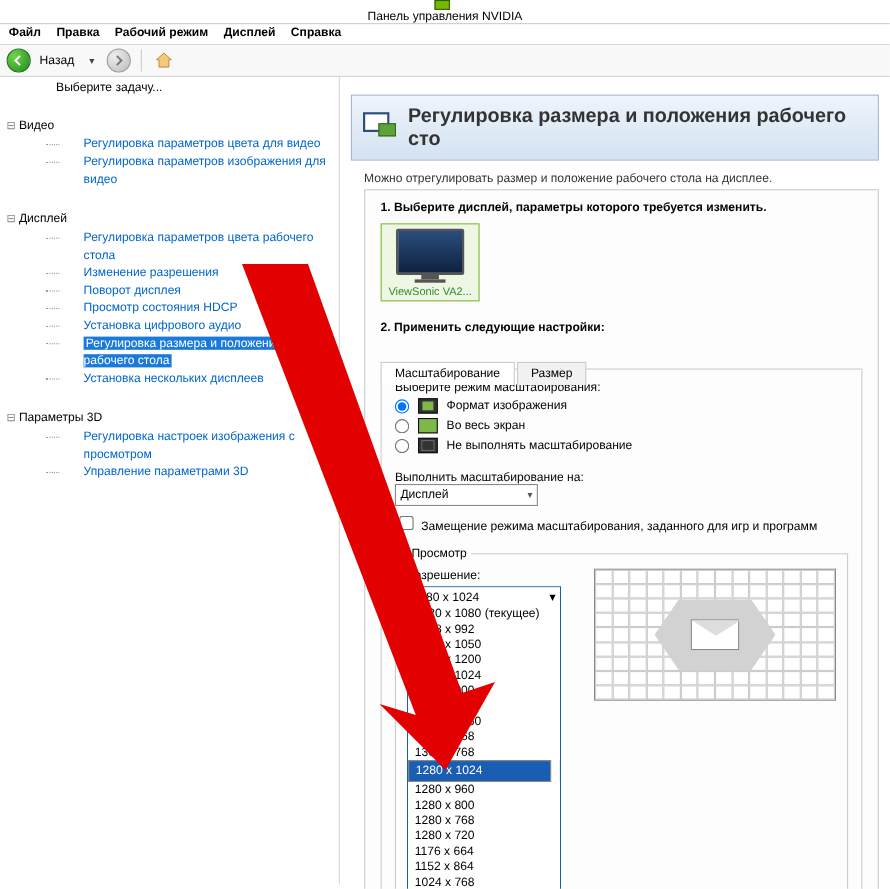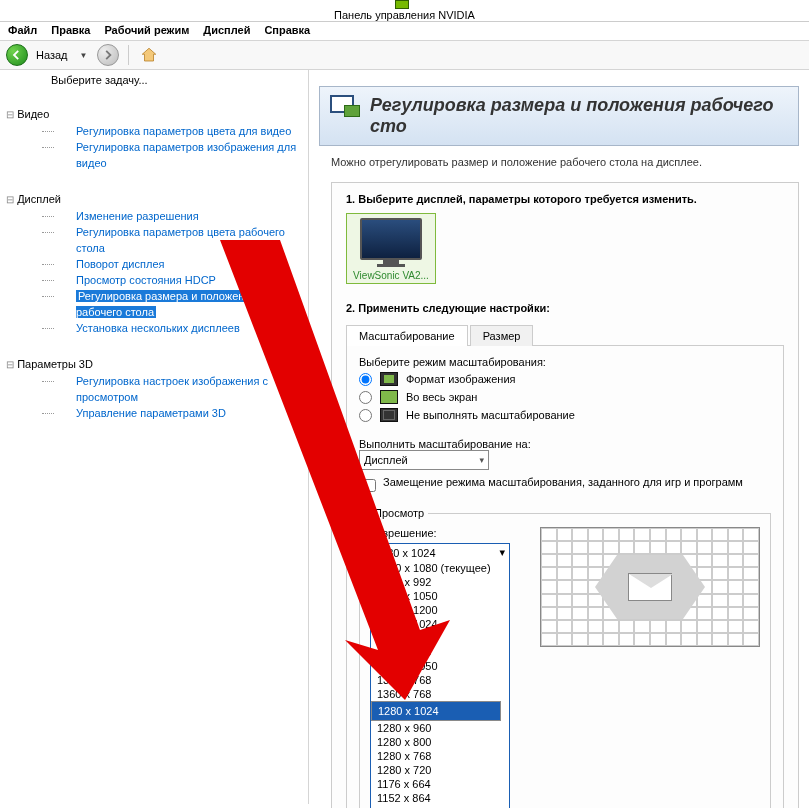--- a/index.html
+++ b/index.html
@@ -86,35 +86,35 @@
     flex: 1;
     padding: 16px 0 0 0;
     background:#fff;
     position: relative;
   }
   .page-header {
     margin: 0 10px 10px 10px;
     border: 1px solid #a7b6c9;
     background: linear-gradient(#eef4fb, #d4e2f2);
     padding: 8px 10px;
-    display: flex; gap: 10px; font-style: italic;
+    display: flex; align-items: center; gap: 10px;
   }
   .page-header .monitor-ico {
     width: 32px; height: 28px; position: relative;
   }
   .page-header .monitor-ico .scr {
     width:24px; height:18px; background:#fff; border:2px solid #2b4f7d; position:absolute; left:0; top:0;
   }
   .page-header .monitor-ico .scr2 {
     width:16px; height:12px; background:#5fa23a; border:1px solid #2d6b17; position:absolute; left:14px; top:10px;
   }
   .page-title {
     font-size: 18px; font-weight: bold; color:#333;
   }
-  .intro { margin: 6px 22px 14px 22px; color:#333; }
+  .intro { margin: 6px 22px 4px 22px; color:#333; }
   .panel {
     margin: 0 10px 0 22px;
     border:1px solid #ccc;
     padding: 10px 14px 14px 14px;
     background:#fdfdfd;
   }
   .step-h { font-weight: bold; margin-bottom: 8px; }
   .display-tile {
     width: 90px; text-align:center;
     border:1px solid #7fba3c;
@@ -127,37 +127,37 @@
     border:2px solid #555; border-radius:2px;
   }
   .display-tile .stand { width:16px; height:4px; background:#555; margin:0 auto;}
   .display-tile .base { width:28px; height:3px; background:#555; margin:0 auto;}
   .display-tile .name { color:#2f8a2f; font-size:10px; margin-top:3px;}
   .tabs {
     display:flex; border-bottom:1px solid #ccc; margin-top:10px;
   }
   .tab {
     padding:4px 12px; border:1px solid #ccc; border-bottom:none;
-    background:#f1f1f1; margin-right:2px; position:relative; top:1px;
+    background:#f1f1f1; margin-right:2px; position:relative; top:15px;
   }
   .tab.active { background:#fff; font-weight:normal;}
   .tab-body { border:1px solid #ccc; border-top:none; padding:10px 12px; }
   .radio-row { display:flex; align-items:center; gap:8px; margin:4px 0; }
   .radio-row input { margin:0; }
   .ico-box { width:18px; height:14px; background:#333; border:1px solid #111; display:flex;}
   .ico-box.inner::after{content:""; width:10px; height:8px; background:#7fb84a; margin:auto;}
   .ico-box.full{ background:#7fb84a;}
   .ico-box.none::after{content:""; width:10px; height:8px; background:#333; margin:auto; border:1px solid #666;}
   .sel {
     border:1px solid #8a8a8a; background:#fff; height:20px; width:130px;
     display:flex; align-items:center; justify-content:space-between; padding:0 4px;
     font-size:11px;
   }
   .sel .chev{ font-size:9px; color:#555;}
-  .chk-row{ display:flex; align-items:flex-start; gap:4px; margin-top:6px;}
+  .chk-row{ display:flex; align-items:flex-end; gap:4px; margin-top:6px;}
   fieldset.preview {
     border:1px solid #ccc; margin:12px 0 0 0; padding:8px 10px 10px 10px;
   }
   fieldset.preview legend{ padding:0 4px;}
   .res-row { display:flex; align-items:flex-start; gap:30px;}
   .res-col { display:flex; flex-direction:column; gap:4px;}
   .res-select {
     width:140px; border:1px solid #1a5eb3; background:#fff;
   }
   .res-select .sel-val { padding:2px 4px; display:flex; justify-content:space-between; align-items:center; background:#fff;}
@@ -230,24 +230,25 @@
 
 <div class="columns">
 
   <div class="sidebar">
     <div class="sidebar-title">Выберите задачу...</div>
     <ul class="tree">
       <li class="cat">Видео</li>
       <li class="leaf">Регулировка параметров цвета для видео</li>
       <li class="leaf">Регулировка параметров изображения для видео</li>
       <li class="cat">Дисплей</li>
+      <li class="leaf">Регулировка параметров цвета рабочего стола</li>
       <li class="leaf">Изменение разрешения</li>
-      <li class="leaf">Регулировка параметров цвета рабочего стола</li>
       <li class="leaf">Поворот дисплея</li>
       <li class="leaf">Просмотр состояния HDCP</li>
+      <li class="leaf">Установка цифрового аудио</li>
       <li class="leaf"><span class="leaf-sel">Регулировка размера и положения рабочего стола</span></li>
       <li class="leaf">Установка нескольких дисплеев</li>
       <li class="cat">Параметры 3D</li>
       <li class="leaf">Регулировка настроек изображения с просмотром</li>
       <li class="leaf">Управление параметрами 3D</li>
     </ul>
   </div>
 
   <div class="content">
     <div class="page-header">

